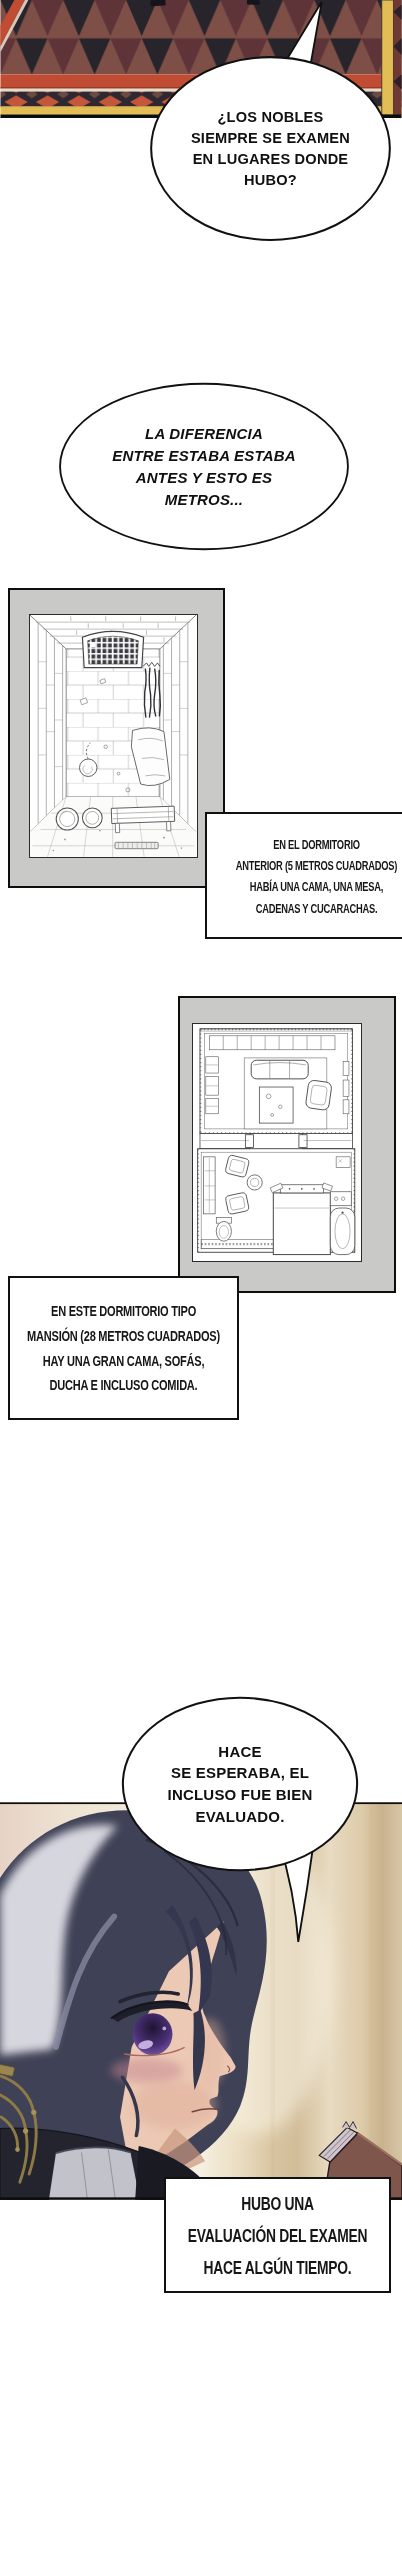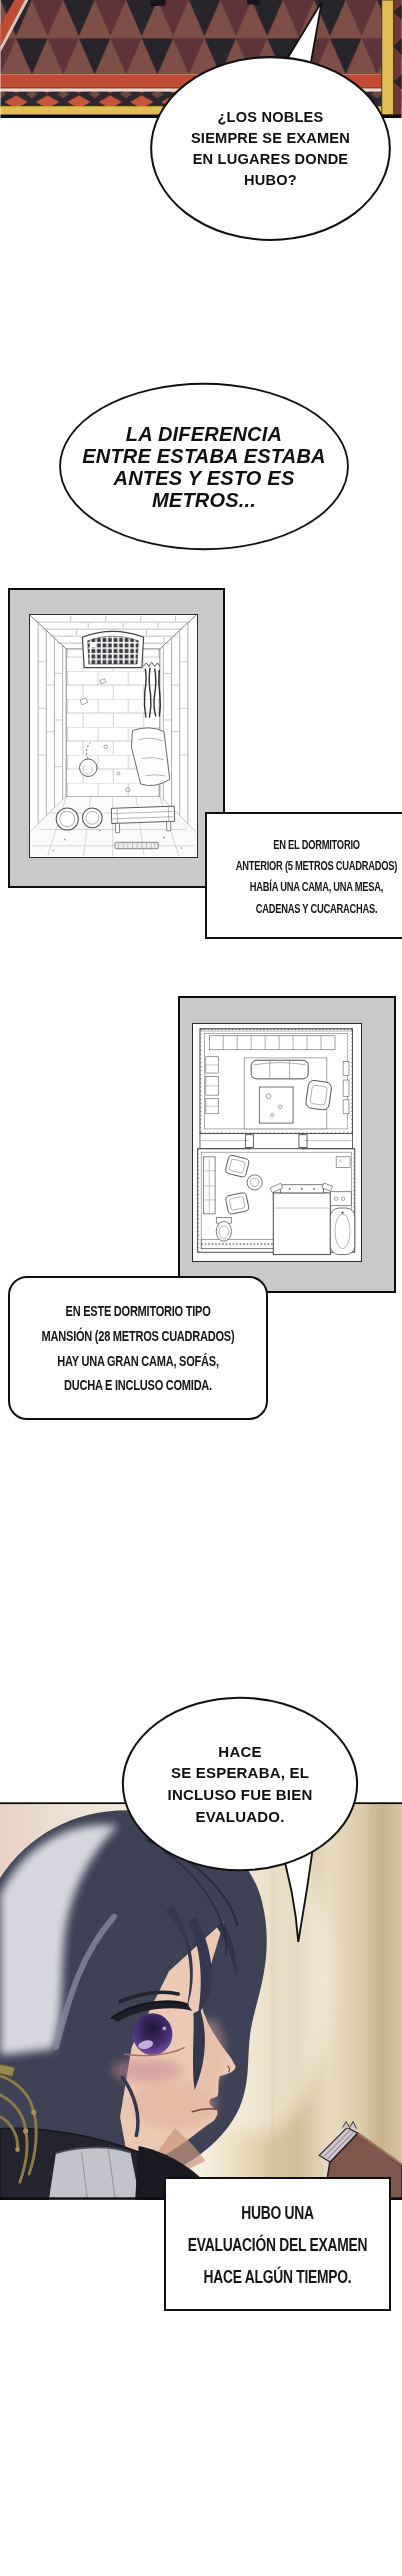--- a/index.html
+++ b/index.html
@@ -12,21 +12,21 @@
            display:flex;align-items:center;justify-content:center;z-index:6;}
   .caption-text{width:100%;text-align:center;font-weight:700;color:#161616;
                 transform:scale(0.85,1.18);letter-spacing:-0.3px;}
   .bubble{position:absolute;z-index:5;}
   .bubble > svg{position:absolute;left:0;top:0;overflow:visible;}
   .bubble-text{position:absolute;left:0;top:0;right:0;bottom:0;display:flex;flex-direction:column;
                align-items:center;justify-content:center;text-align:center;font-weight:700;color:#101010;
                letter-spacing:0.2px;}
   .italic .bubble-text{font-style:italic;}
   #bubble1 .bubble-text{font-size:14.6px;line-height:21px;}
-  #bubble2 .bubble-text{font-size:20px;line-height:22px;}
+  #bubble2 .bubble-text{font-size:15px;line-height:22px;}
   #bubble3 .bubble-text{font-size:15px;line-height:21.6px;}
   #caption1 .caption-text{font-size:11px;line-height:18px;}
   #caption2 .caption-text{font-size:13px;line-height:21px;}
   #caption3 .caption-text{font-size:16.3px;line-height:27px;}
 </style>
 </head>
 <body>
 
 <div id="page">
 
@@ -277,21 +277,21 @@
           <circle cx="246" cy="300" r="3" stroke="#666" fill="none"></circle>
           <circle cx="258" cy="300" r="3" stroke="#666" fill="none"></circle>
         </g>
 
         <rect x="246" y="228" width="24" height="18" fill="#fff" stroke="#555" stroke-width="1"></rect>
         <path d="M250,232 l6,6 m0,-6 l-6,6" stroke="#777" stroke-width="0.7"></path>
       </svg>
     </div>
   </div>
 
-  <div id="caption2" class="caption" style="left:7.6px;top:1276px;width:260px;height:144px;border-radius:19px;">
+  <div id="caption2" class="caption" style="left:7.6px;top:1276px;width:231px;height:144px;">
     <div class="caption-text">
       <div>EN ESTE DORMITORIO TIPO</div>
       <div>MANSIÓN (28 METROS CUADRADOS)</div>
       <div>HAY UNA GRAN CAMA, SOFÁS,</div>
       <div>DUCHA E INCLUSO COMIDA.</div>
     </div>
   </div>
 
   <svg class="abs" style="left:0;top:1802px;" width="402" height="398" viewBox="0 0 690 682">
     <defs>
@@ -403,21 +403,21 @@
       <ellipse cx="204" cy="151" rx="201" ry="148" fill="#ffffff" stroke="#111111" stroke-width="3.5"></ellipse>
     </svg>
     <div class="bubble-text">
       <div>HACE</div>
       <div>SE ESPERABA, EL</div>
       <div>INCLUSO FUE BIEN</div>
       <div>EVALUADO.</div>
     </div>
   </div>
 
-  <div id="caption3" class="caption" style="left:164px;top:2177px;width:227px;height:134px;">
+  <div id="caption3" class="caption" style="left:164px;top:2177px;width:227px;height:116px;">
     <div class="caption-text">
       <div>HUBO UNA</div>
       <div>EVALUACIÓN DEL EXAMEN</div>
       <div>HACE ALGÚN TIEMPO.</div>
     </div>
   </div>
 
 </div>
 
 

